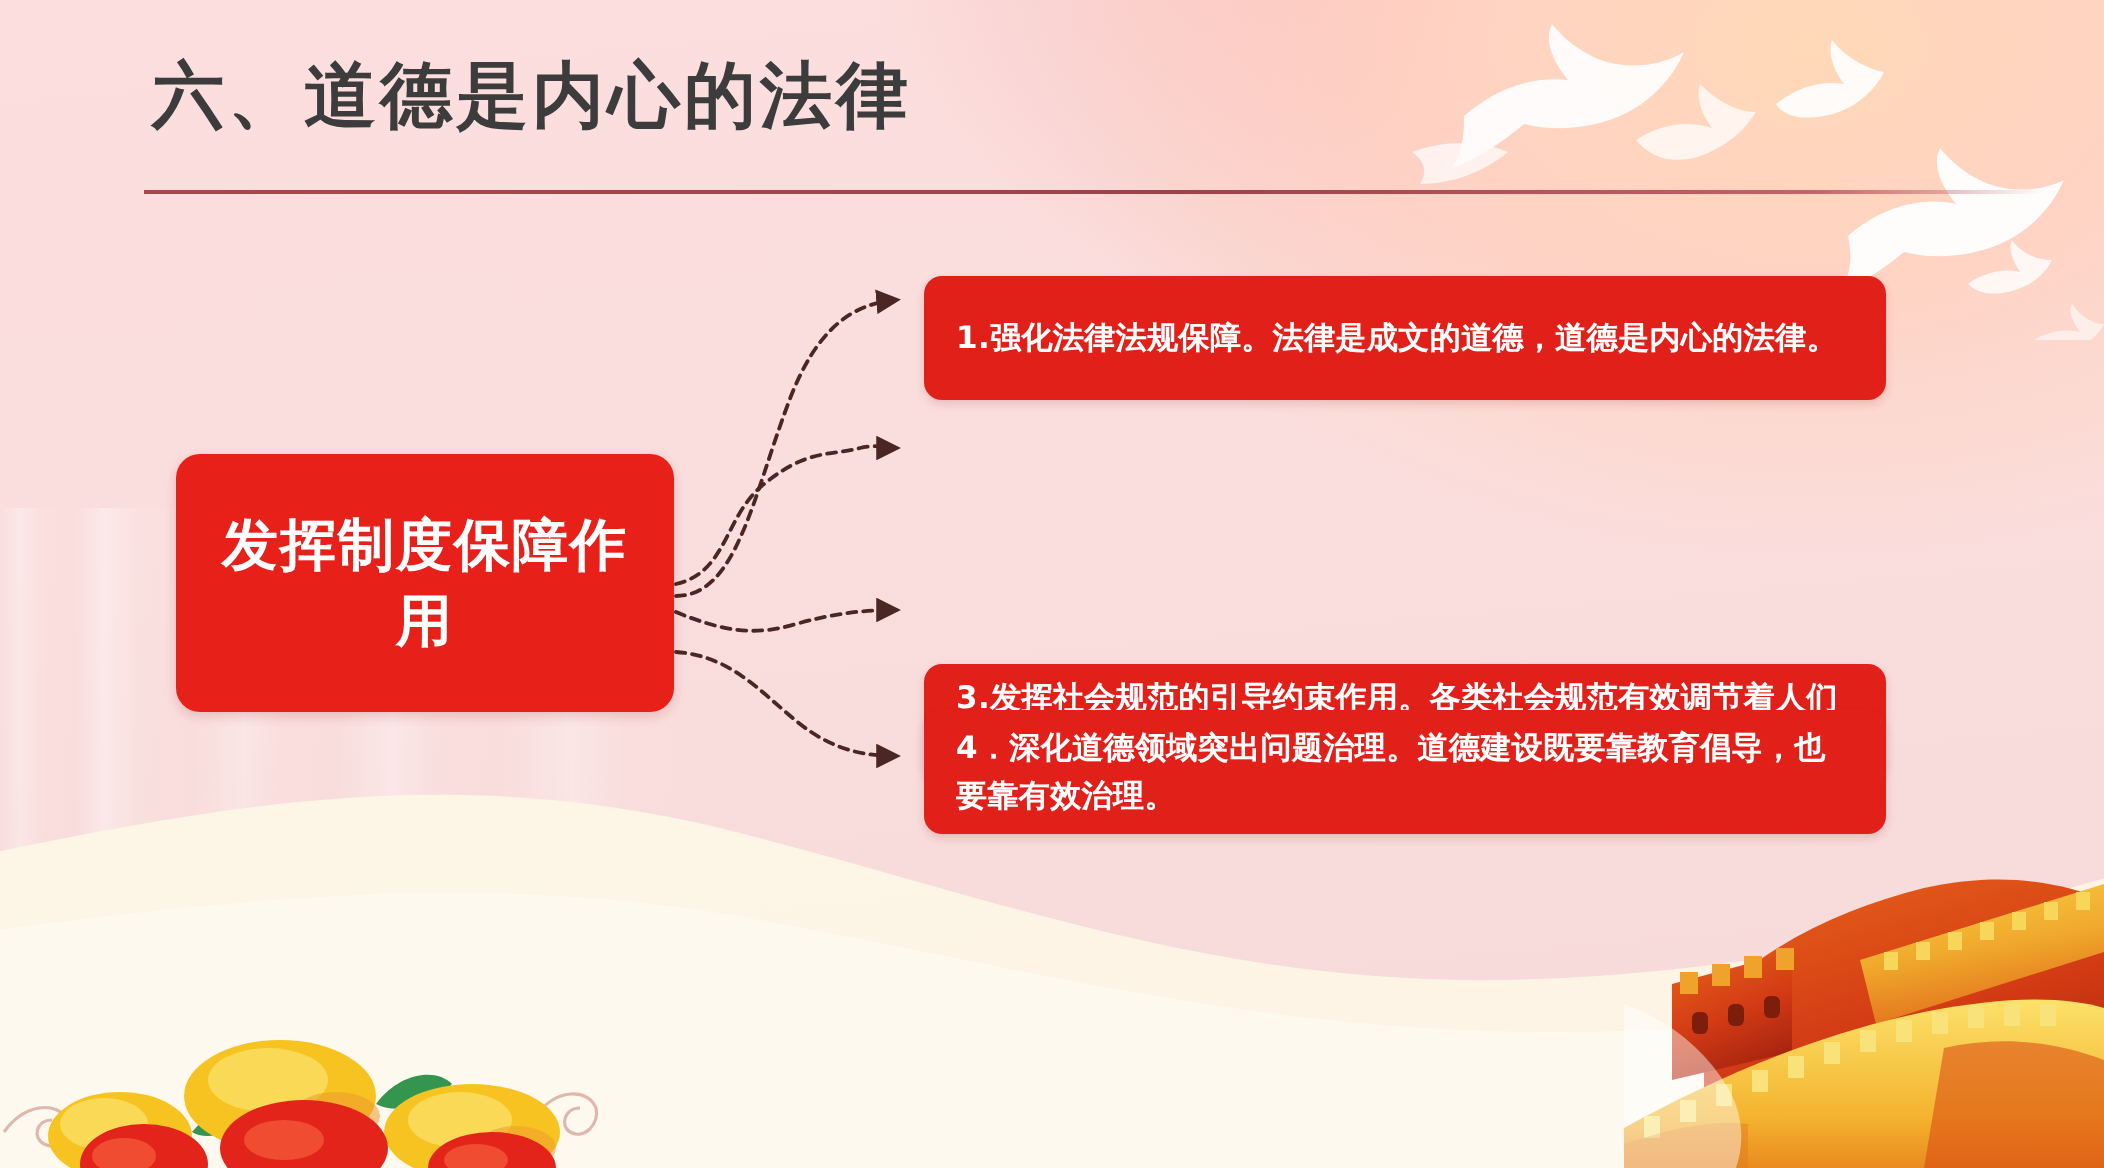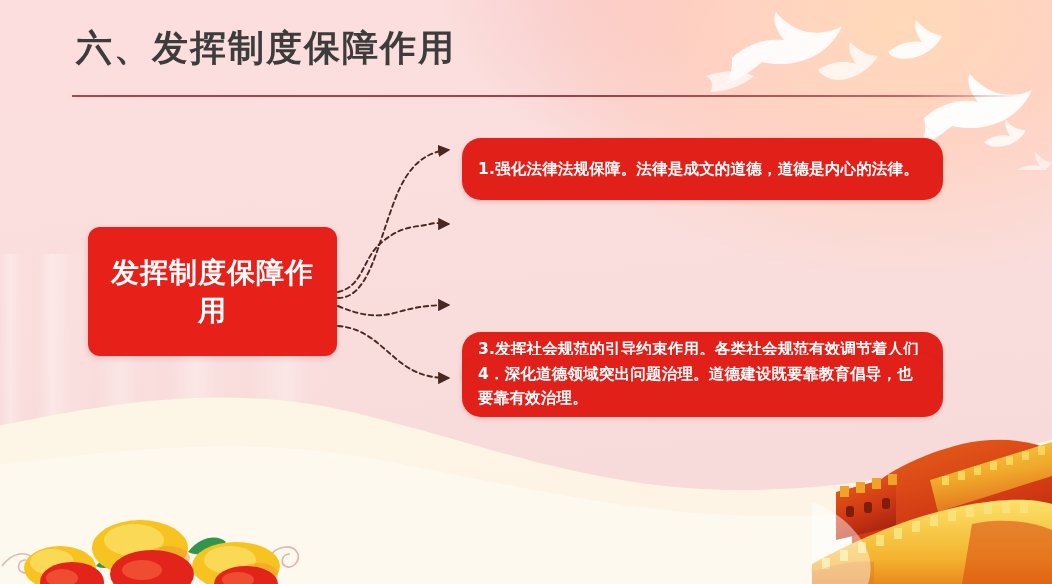--- a/index.html
+++ b/index.html
@@ -102,21 +102,21 @@
     letter-spacing: 1px;
     padding: 0 10px;
   }
 
   
   .item-box {
     position: absolute;
     left: 462px;
     width: 481px;
     background: #e2201a;
-    border-radius: 19px;
+    border-radius: 9px;
     box-sizing: border-box;
     padding: 10px 16px 10px 16px;
     display: flex;
     align-items: center;
     box-shadow: 0 2px 5px rgba(150,20,20,0.16);
   }
   .item-text {
     color: #ffffff;
     font-size: 15.5px;
     font-weight: bold;
@@ -280,21 +280,21 @@
         <ellipse cx="246" cy="110" rx="32" ry="18"></ellipse>
       </g>
       <g fill="#f45a3a" opacity="0.75">
         <ellipse cx="62" cy="104" rx="16" ry="9"></ellipse>
         <ellipse cx="142" cy="96" rx="20" ry="10"></ellipse>
         <ellipse cx="238" cy="106" rx="16" ry="8"></ellipse>
       </g>
     </svg>
   </div>
 
-  <div class="page-title">六、发挥制度保障作用</div>
+  <div class="page-title">六、道德是内心的法律</div>
   <div class="title-rule"></div>
 
   <div class="connectors">
     <svg viewBox="0 0 150 280">
       <defs>
         <marker id="arw" viewBox="0 0 10 10" refX="8" refY="5" markerWidth="6.5" markerHeight="6.5" orient="auto-start-reverse">
           <path d="M 0 0 L 10 5 L 0 10 z" fill="#4a2722"></path>
         </marker>
       </defs>
       <path class="conn-path" marker-end="url(#arw)" d="M18,168 C48,168 56,120 74,72 C88,34 106,22 128,20"></path>

